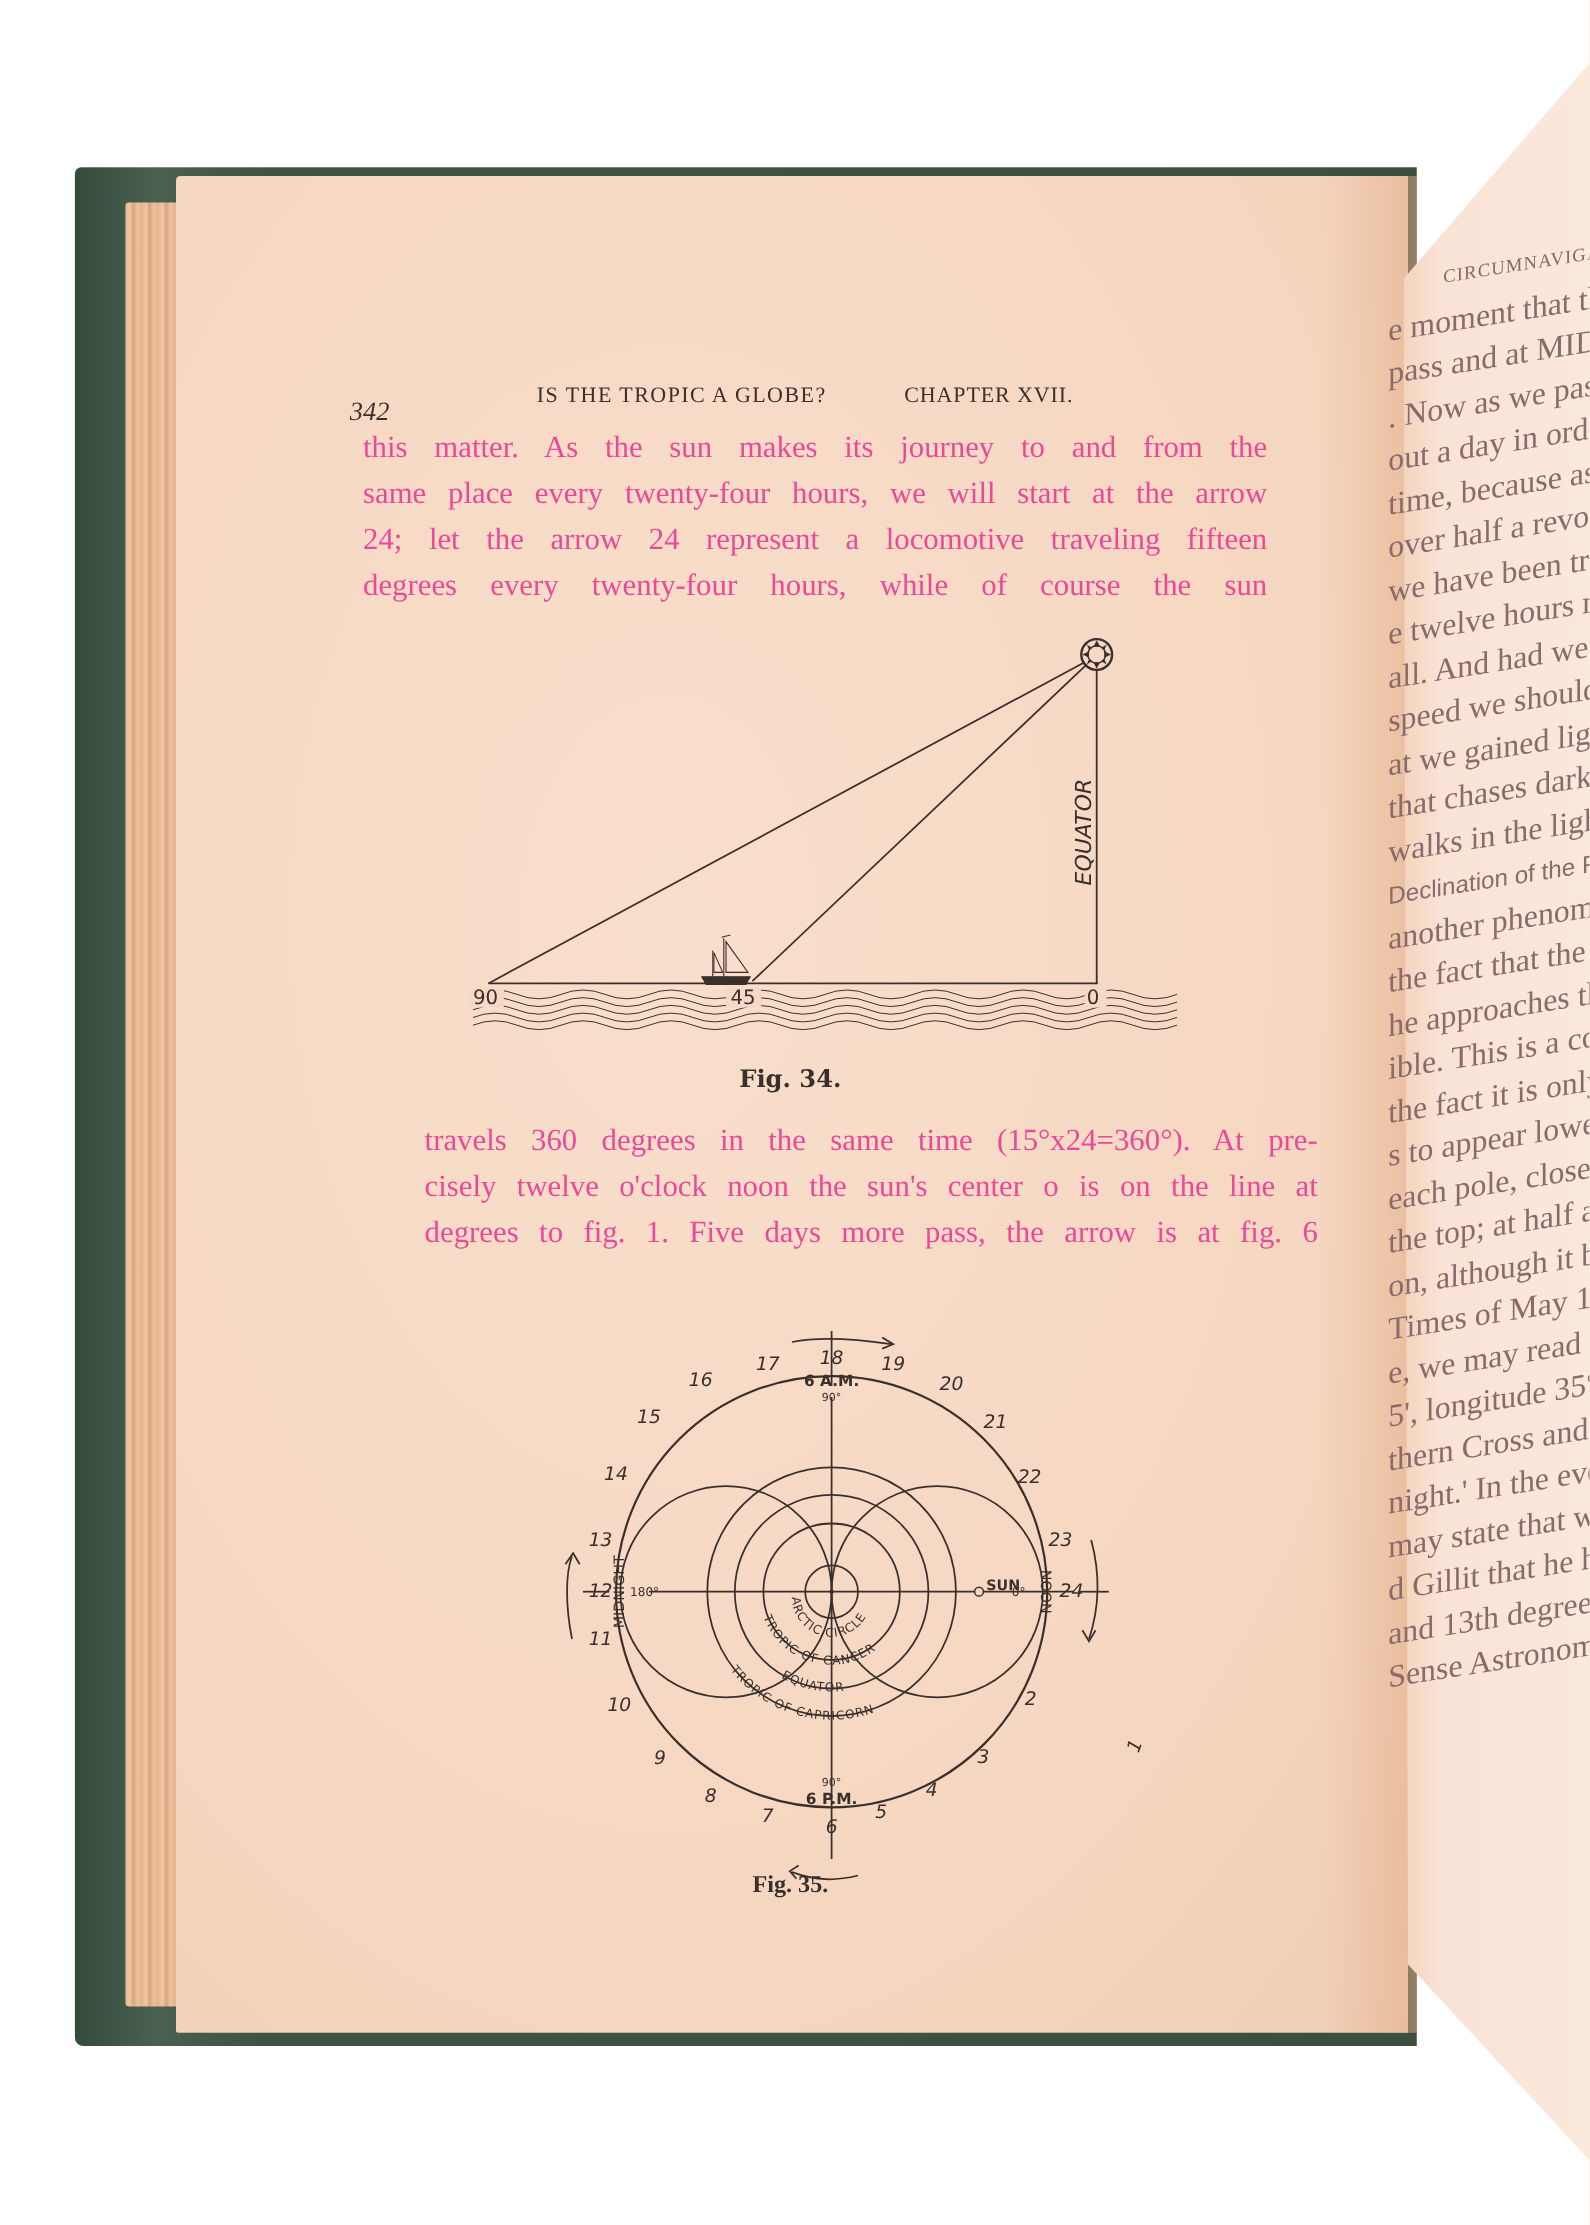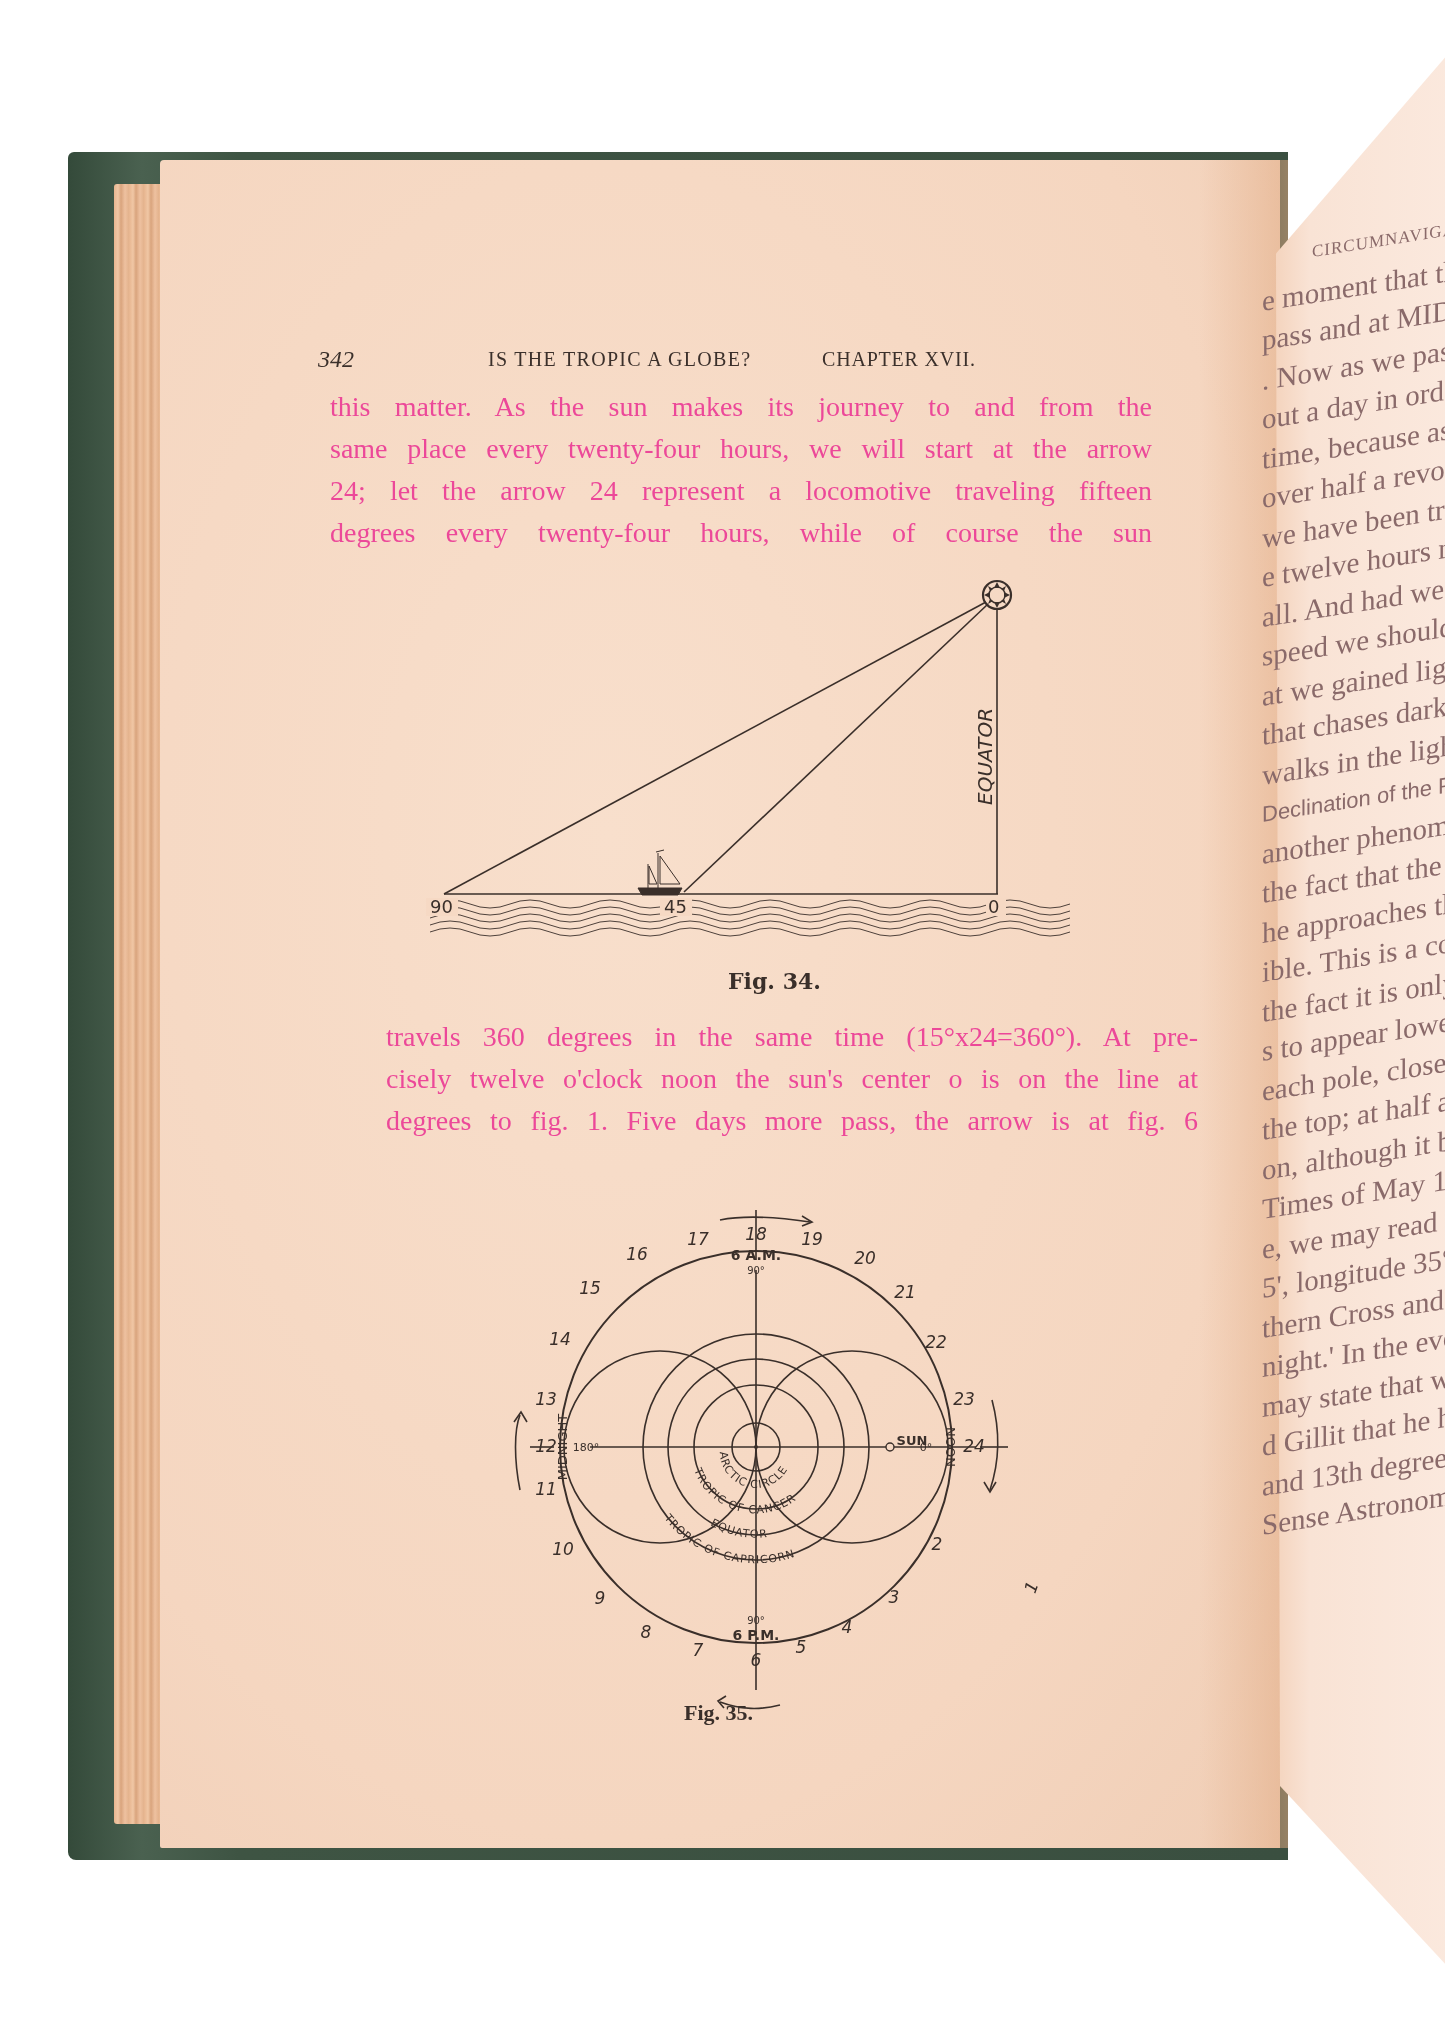--- a/index.html
+++ b/index.html
@@ -37,40 +37,40 @@
       color: #8a6a6a; font-family: "Liberation Serif", serif; font-size: 29px; line-height: 39.5px;
       transform: skewY(-9deg); transform-origin: left top; white-space: nowrap;
     }
     .right-text .rt-heading { font-size: 17px; letter-spacing: 1px; margin-left: 50px; margin-bottom: 2px; }
     .right-text .rt-sub { font-family: "Liberation Sans", sans-serif; font-size: 22px; }
 
     .running-head {
       position: absolute; left: 318px; top: 346px; width: 840px; height: 34px;
       color: #3b302b; font-size: 20px;
     }
-    .running-head .pnum { position: absolute; left: 0; top: 0; font-size: 24px; font-style: italic; }
+    .running-head .pnum { position: absolute; left: 0; top: 16px; font-size: 24px; font-style: italic; }
     .running-head .title { position: absolute; left: 170px; top: 2px; letter-spacing: 1.3px; }
     .running-head .chapter { position: absolute; left: 504px; top: 2px; letter-spacing: 0.8px; }
 
     .para {
       position: absolute; left: 330px; width: 822px; color: #ec4899;
       font-size: 28px; line-height: 42px; text-align: justify; text-align-last: justify;
     }
     .para .line { display: block; text-align: justify; text-align-last: justify; height: 42px; }
     .para1 { top: 386px; }
     .para2 { top: 1016px; left: 340px; width: 812px; margin-left: 46px; }
 
     .fig { position: absolute; }
     .fig svg { display: block; }
     .fig34 { left: 420px; top: 570px; width: 680px; height: 410px; }
     .fig35 { left: 480px; top: 1190px; width: 560px; height: 560px; }
     .caption {
       position: absolute; font-family: "DejaVu Serif", serif; font-weight: bold; color: #3a2f2a; font-size: 22px;
     }
-    .caption34 { left: 728px; top: 968px; }
+    .caption34 { left: 672px; top: 968px; }
     .caption35 { left: 684px; top: 1700px; font-family: Liberation Serif, serif; }
     .diagram-text { font-family: "DejaVu Sans", sans-serif; fill: #3a2f2a; }
   </style>
 </head>
 <body>
 
 <div class="cover"></div>
 <div class="page-stack"></div>
 <div class="left-page"></div>
 <div class="gutter-shadow"></div>

